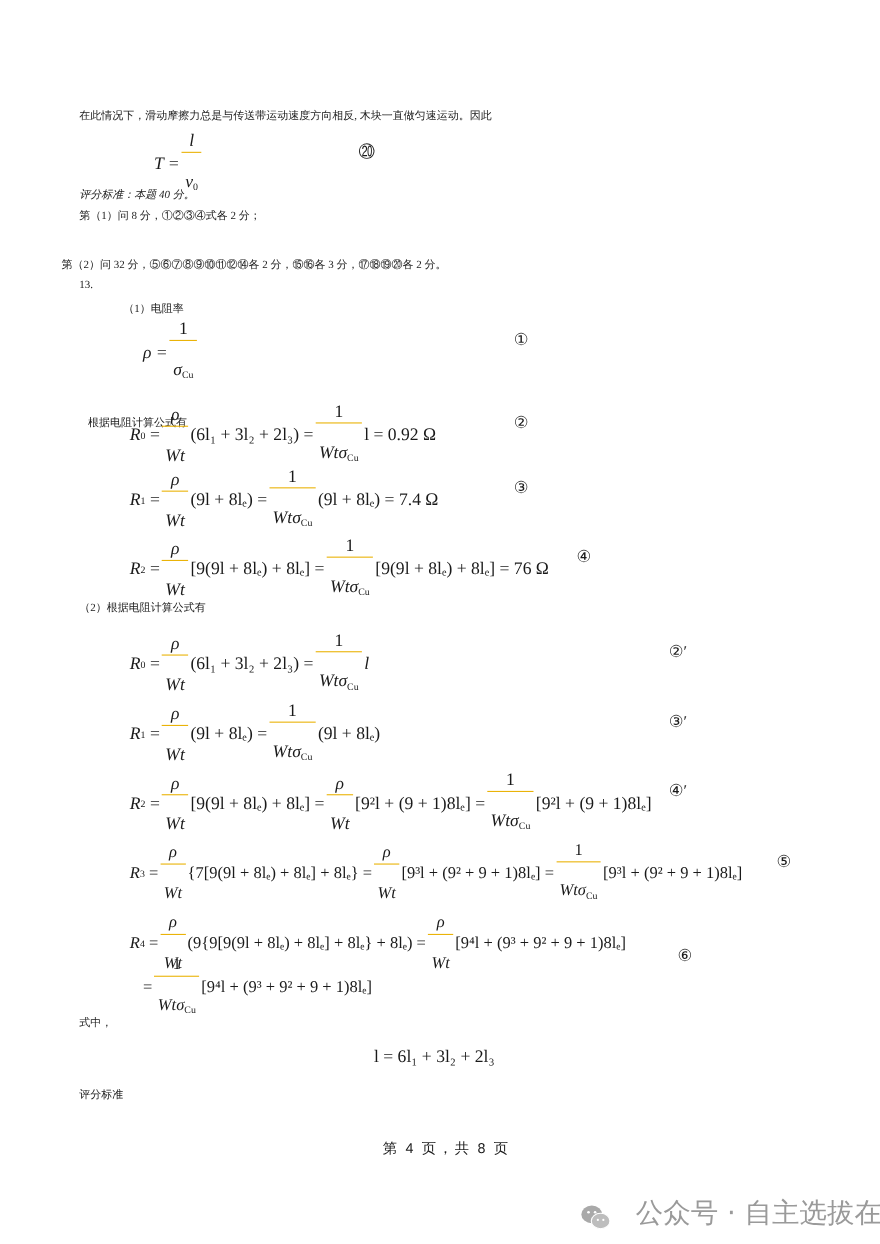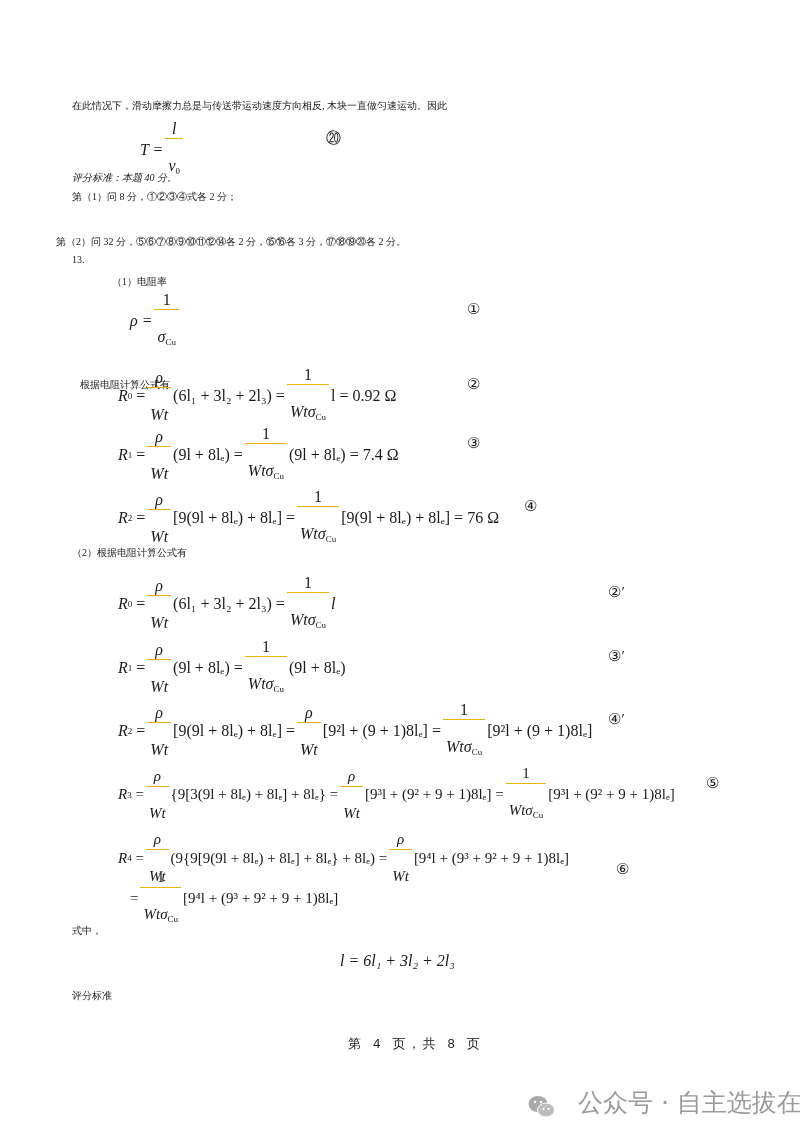--- a/index.html
+++ b/index.html
@@ -7,21 +7,21 @@
          font-family:"Liberation Serif", "DejaVu Serif", serif; color:#1a1a1a; }
   .abs { position:absolute; white-space:nowrap; }
   .cn { font-size:10px; line-height:20px; }
   .math { font-family:"Liberation Serif", serif; font-size:16px; display:flex; align-items:center; white-space:nowrap; }
   .math i { font-style:italic; }
   .frac { display:inline-flex; flex-direction:column; align-items:center; vertical-align:middle; margin:0 2px; }
   .frac .num { padding:0 3px 1px; line-height:17px; }
   .frac .den { border-top:1px solid #eab308; padding:18px 3px 0; line-height:17px; }
   sub { font-size:9px; font-style:normal; vertical-align:-3px; }
   .tag { font-size:15px; }
-  .footer { font-size:13px; letter-spacing:2px; font-family:Liberation Mono, monospace; }
+  .footer { font-size:13px; letter-spacing:2px; font-family:Liberation Sans, sans-serif; }
   .wm { font-family:"DejaVu Sans", sans-serif; font-size:25px; color:#9a9a9a; display:flex; align-items:flex-end; gap:22px; }
   .wm-icon { width:28px; height:24px; position:relative; }
 </style>
 </head>
 <body>
 
 <div class="abs cn" style="left:72px;top:96px;">在此情况下，滑动摩擦力总是与传送带运动速度方向相反, 木块一直做匀速运动。因此</div>
 
 <div class="abs math" style="left:140px;top:120px;">
   <span style="font-style:italic;">T =</span>
@@ -146,21 +146,21 @@
   <span>[9²l + (9 + 1)8lₑ]</span>
 </div>
 <div class="abs tag" style="left:608px;top:710px;">④′</div>
 
 <div class="abs math" style="left:118px;top:765px;font-size:15px;">
   <i>R</i><sub>3</sub>&nbsp;<span>=</span>
   <span class="frac">
       <i class="num">ρ</i>
       <i class="den">Wt</i>
     </span>
-  <span>{9[3(9l + 8lₑ) + 8lₑ] + 8lₑ} =</span>
+  <span>{7[9(9l + 8lₑ) + 8lₑ] + 8lₑ} =</span>
   <span class="frac">
       <i class="num">ρ</i>
       <i class="den">Wt</i>
     </span>
   <span>[9³l + (9² + 9 + 1)8lₑ] =</span>
   <span class="frac">
       <span class="num">1</span>
       <span class="den"><i>Wtσ</i><sub>Cu</sub></span>
     </span>
   <span>[9³l + (9² + 9 + 1)8lₑ]</span>
@@ -184,21 +184,21 @@
   <span>=</span>
   <span class="frac">
       <span class="num">1</span>
       <span class="den"><i>Wtσ</i><sub>Cu</sub></span>
     </span>
   <span>[9⁴l + (9³ + 9² + 9 + 1)8lₑ]</span>
 </div>
 <div class="abs tag" style="left:616px;top:860px;">⑥</div>
 
 <div class="abs cn" style="left:72px;top:921px;">式中，</div>
-<div class="abs math" style="left:340px;top:952px;font-style:italic;text-align:center;">l = 6l₁ + 3l₂ + 2l₃</div>
+<div class="abs math" style="left:340px;top:952px;text-align:center;">l = 6l₁ + 3l₂ + 2l₃</div>
 <div class="abs cn" style="left:72px;top:986px;">评分标准</div>
 
 <div class="abs footer" style="left:348px;top:1035px;">第 4 页，共 8 页</div>
 
 <div class="abs wm" style="left:528px;top:1086px;">
   <span class="wm-icon">
     <svg width="28" height="24" viewBox="0 0 28 24">
       <ellipse cx="10" cy="9" rx="9.5" ry="8" fill="#a9a9a9"></ellipse>
       <ellipse cx="18" cy="15" rx="8.5" ry="7" fill="#bdbdbd" stroke="#fff" stroke-width="1"></ellipse>
       <circle cx="7" cy="7" r="1.2" fill="#fff"></circle>

